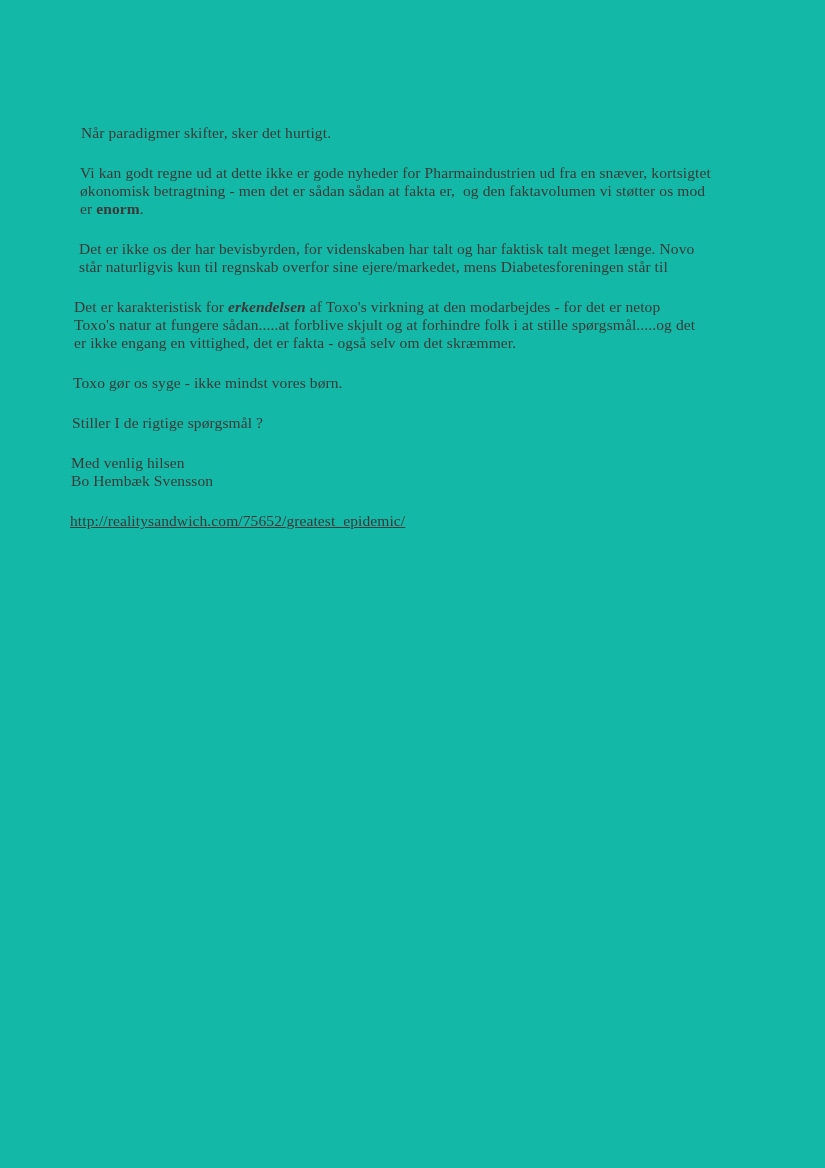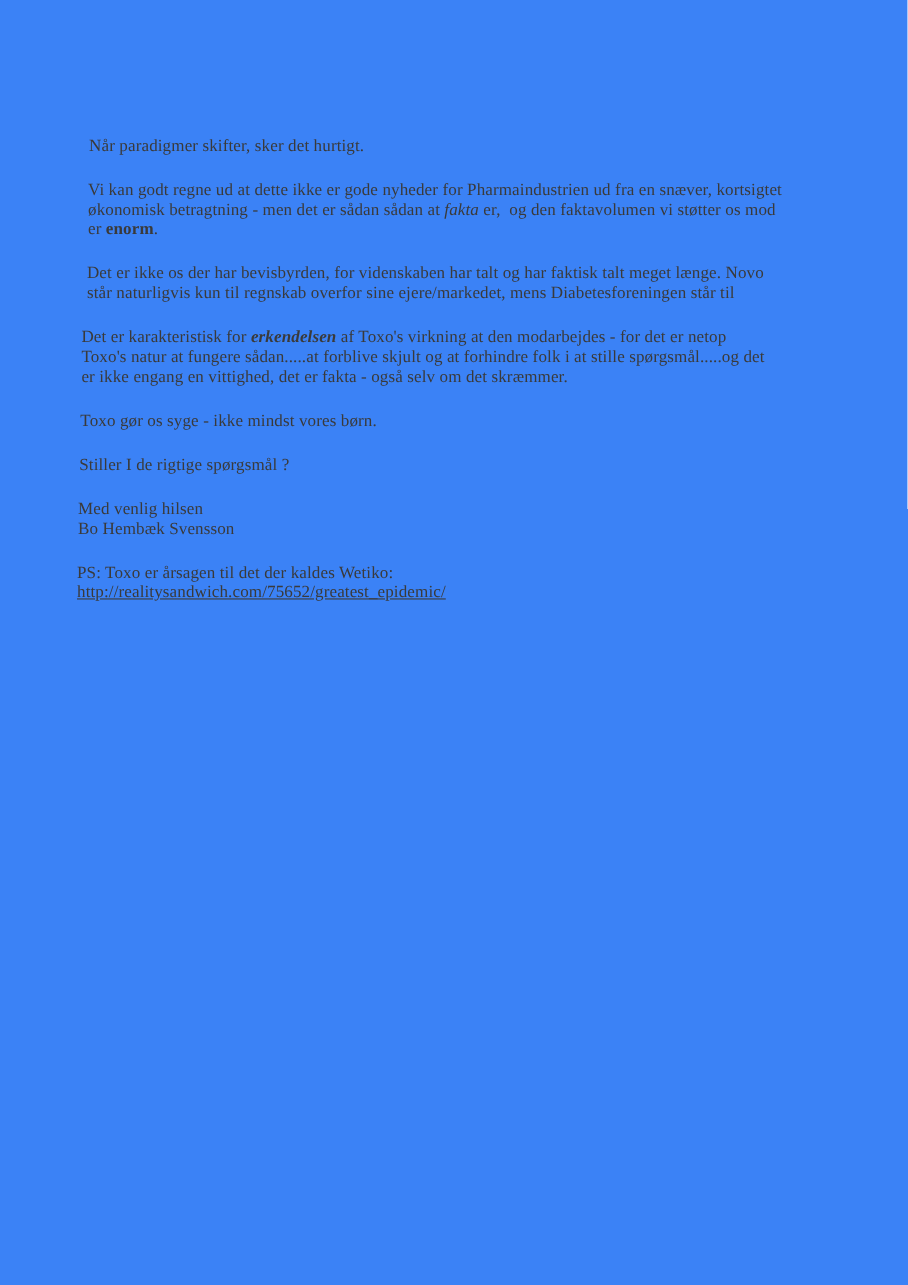--- a/index.html
+++ b/index.html
@@ -4,42 +4,42 @@
 <style>
   html, body {
     margin: 0;
     padding: 0;
     background: #ffffff;
   }
   .page {
     position: relative;
     width: 825px;
     height: 1168px;
-    background: #3b82f6;
+    background: #14b8a6;
     overflow: hidden;
     font-family: "Liberation Serif", "DejaVu Serif", serif;
     color: #3a3a3a;
   }
   .letter {
     position: absolute;
     top: 124px;
     left: 68px;
     width: 720px;
     font-size: 15.5px;
     line-height: 18px;
     letter-spacing: 0.1px;
   }
   .para {
     margin: 0 0 22px 0;
   }
   .line {
     display: block;
     white-space: pre;   
   }
-  .it   { font-style: italic; }
+  .it   { }
   .bd   { font-weight: bold; }
   .bdit { font-weight: bold; font-style: italic; }
   .link-line {
     text-decoration: underline;
   }
   
   .off13 { margin-left: 13px; }
   .off12 { margin-left: 12px; }
   .off11 { margin-left: 11px; }
   .off10 { margin-left: 10px; }
@@ -84,18 +84,17 @@
     <p class="para off4">
       <span class="line">Stiller I de rigtige spørgsmål ?</span>
     </p>
 
     <p class="para off3">
       <span class="line">Med venlig hilsen</span>
       <span class="line">Bo Hembæk Svensson</span>
     </p>
 
     <p class="para off2">
-      <span class="line">PS: Toxo er årsagen til det der kaldes Wetiko:</span>
       <span class="line link-line">http://realitysandwich.com/75652/greatest_epidemic/</span>
     </p>
 
   </div>
 </div>
 
 </body></html>

